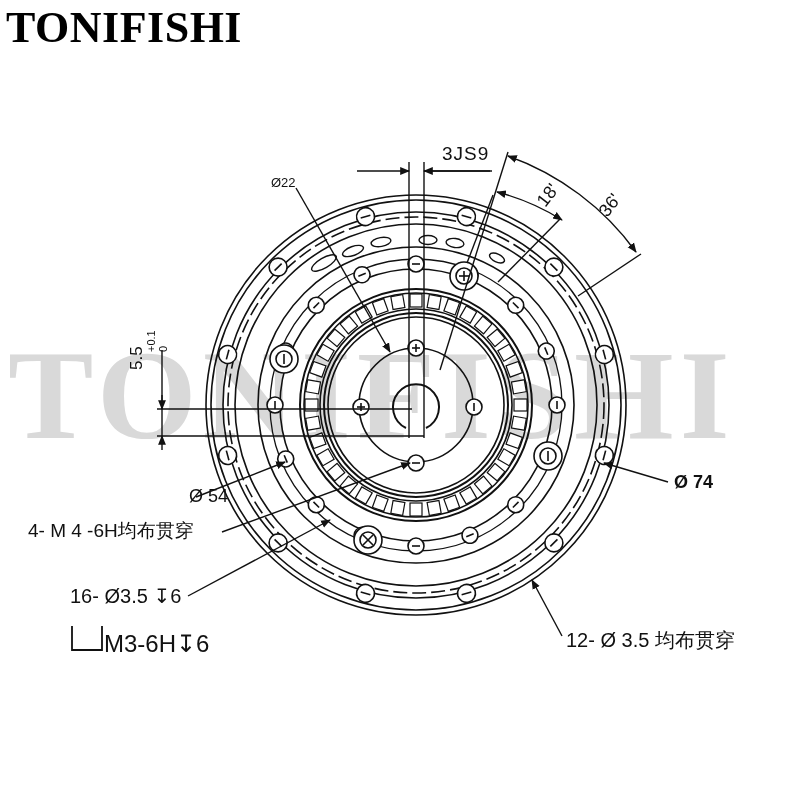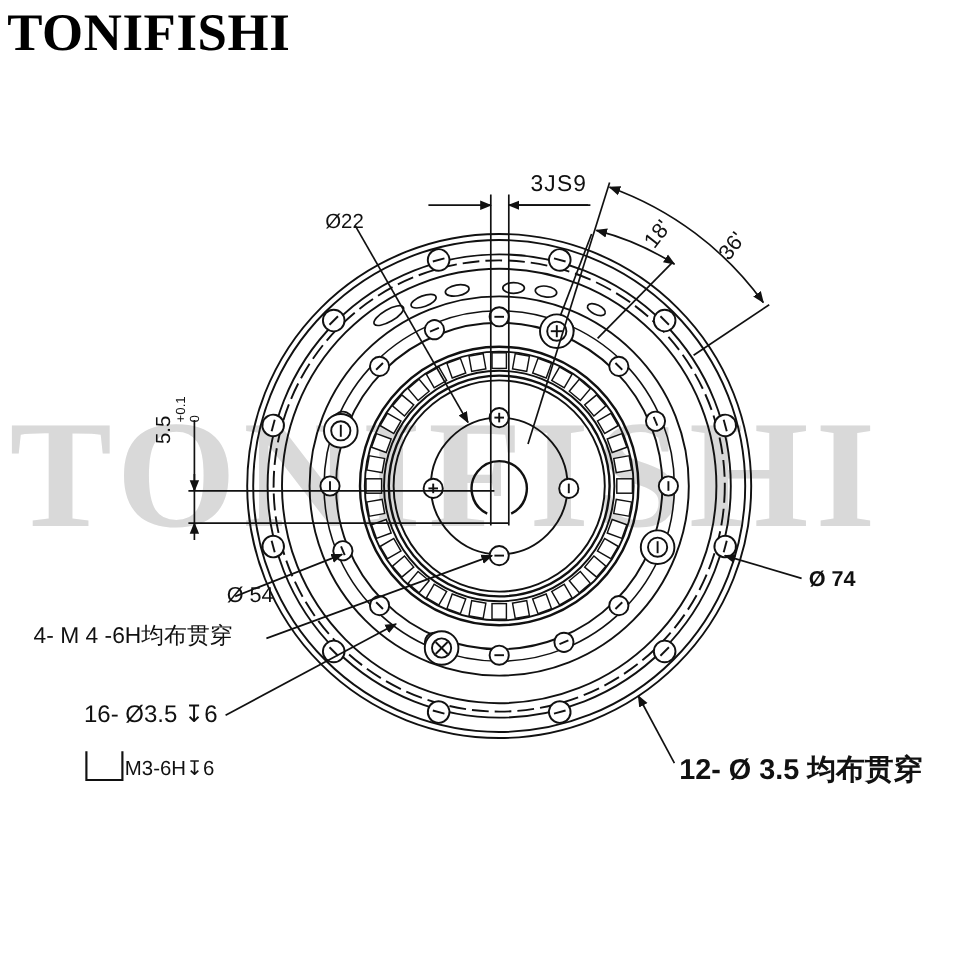--- a/index.html
+++ b/index.html
@@ -293,27 +293,27 @@
     <line x1="222" y1="532" x2="410" y2="463" marker-end="url(#arr)"></line>
     <line x1="188" y1="596" x2="330" y2="520" marker-end="url(#arr)"></line>
 
     <line x1="668" y1="482" x2="604" y2="463" marker-end="url(#arr)"></line>
     <line x1="562" y1="636" x2="532" y2="580" marker-end="url(#arr)"></line>
 
     <polyline points="72,626 72,650 102,650 102,626" stroke-width="1.8"></polyline>
   </g>
 </svg>
 
-<div class="lbl" style="left:271px;top:176px;font-size:17px;">Ø22</div>
+<div class="lbl" style="left:271px;top:176px;font-size:13px;">Ø22</div>
 <div class="lbl" style="left:442px;top:144px;font-size:19px;letter-spacing:1px;">3JS9</div>
 <div class="lbl" style="left:536px;top:186px;font-size:18px;transform:rotate(-52deg);">18'</div>
 <div class="lbl" style="left:598px;top:196px;font-size:18px;transform:rotate(-52deg);">36'</div>
 <div class="lbl" style="left:128px;top:370px;font-size:17px;transform:rotate(-90deg);transform-origin:left top;">
   <span>5.5</span>
 </div>
 <div class="lbl" style="left:146px;top:352px;font-size:11px;transform:rotate(-90deg);transform-origin:left top;">+0.1</div>
 <div class="lbl" style="left:158px;top:352px;font-size:11px;transform:rotate(-90deg);transform-origin:left top;">0</div>
 <div class="lbl" style="left:153px;top:487px;font-size:18px;margin-left:36px;">Ø 54</div>
 <div class="lbl" style="left:674px;top:473px;font-size:18px;font-weight:bold;">Ø 74</div>
 <div class="lbl" style="left:28px;top:521px;font-size:19px;">4- M 4 -6H均布贯穿</div>
 <div class="lbl" style="left:70px;top:586px;font-size:20px;">16- Ø3.5 ↧6</div>
-<div class="lbl" style="left:104px;top:632px;font-size:17px;">M3-6H↧6</div>
-<div class="lbl" style="left:566px;top:630px;font-size:24px;font-weight:bold;">12- Ø 3.5 均布贯穿</div>
+<div class="lbl" style="left:104px;top:632px;font-size:24px;">M3-6H↧6</div>
+<div class="lbl" style="left:566px;top:630px;font-size:20px;">12- Ø 3.5 均布贯穿</div>
 
 </body></html>

